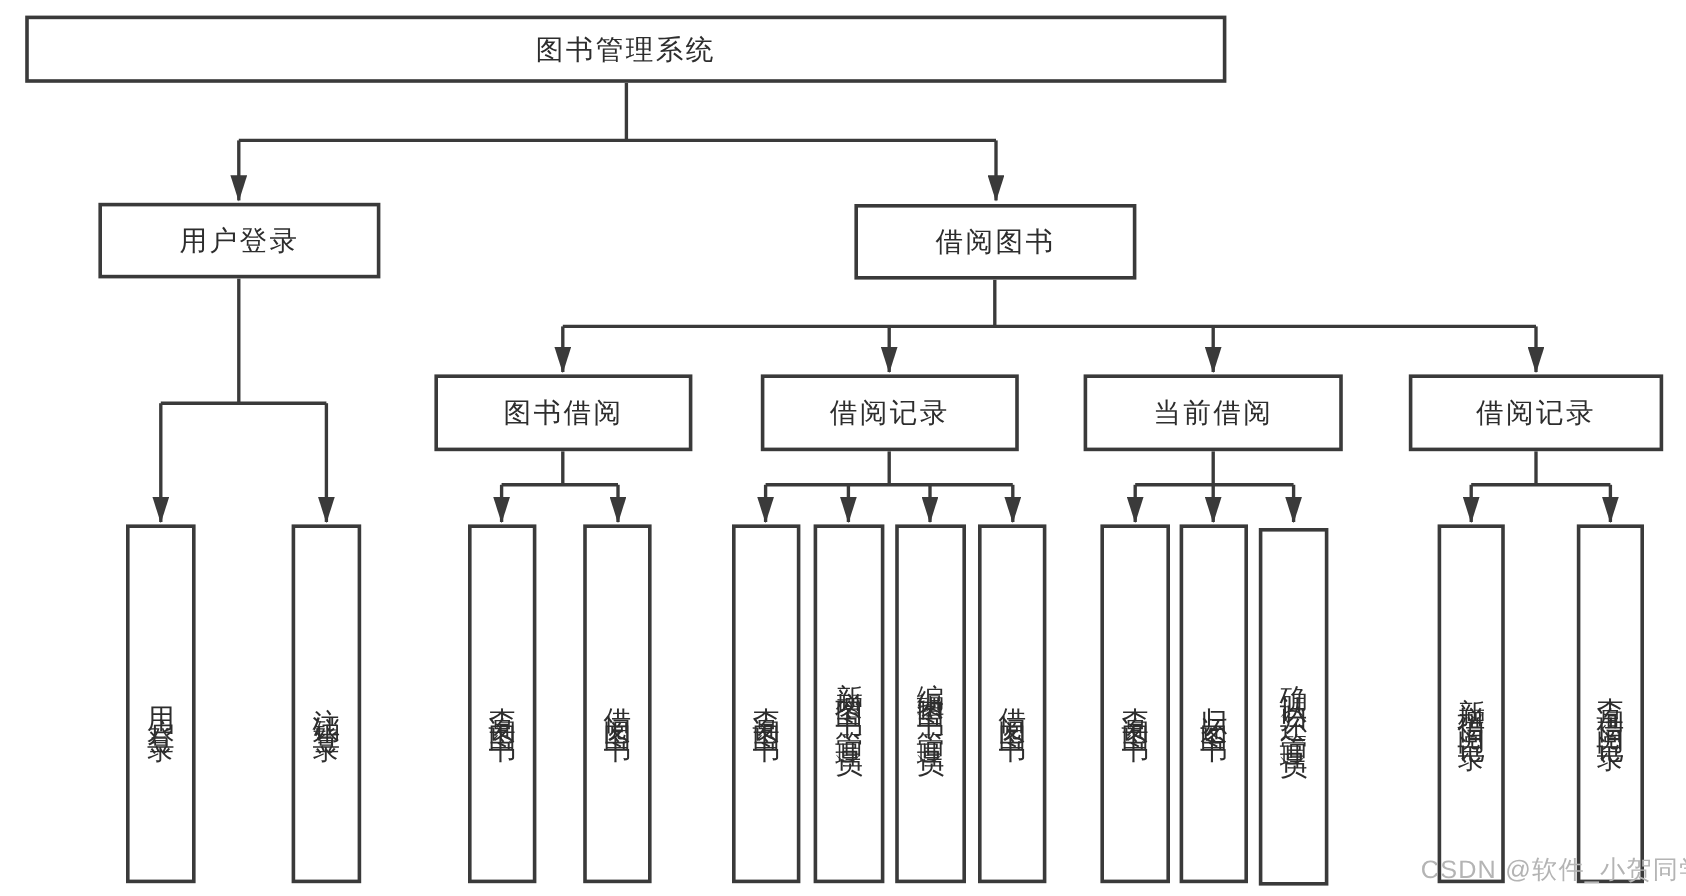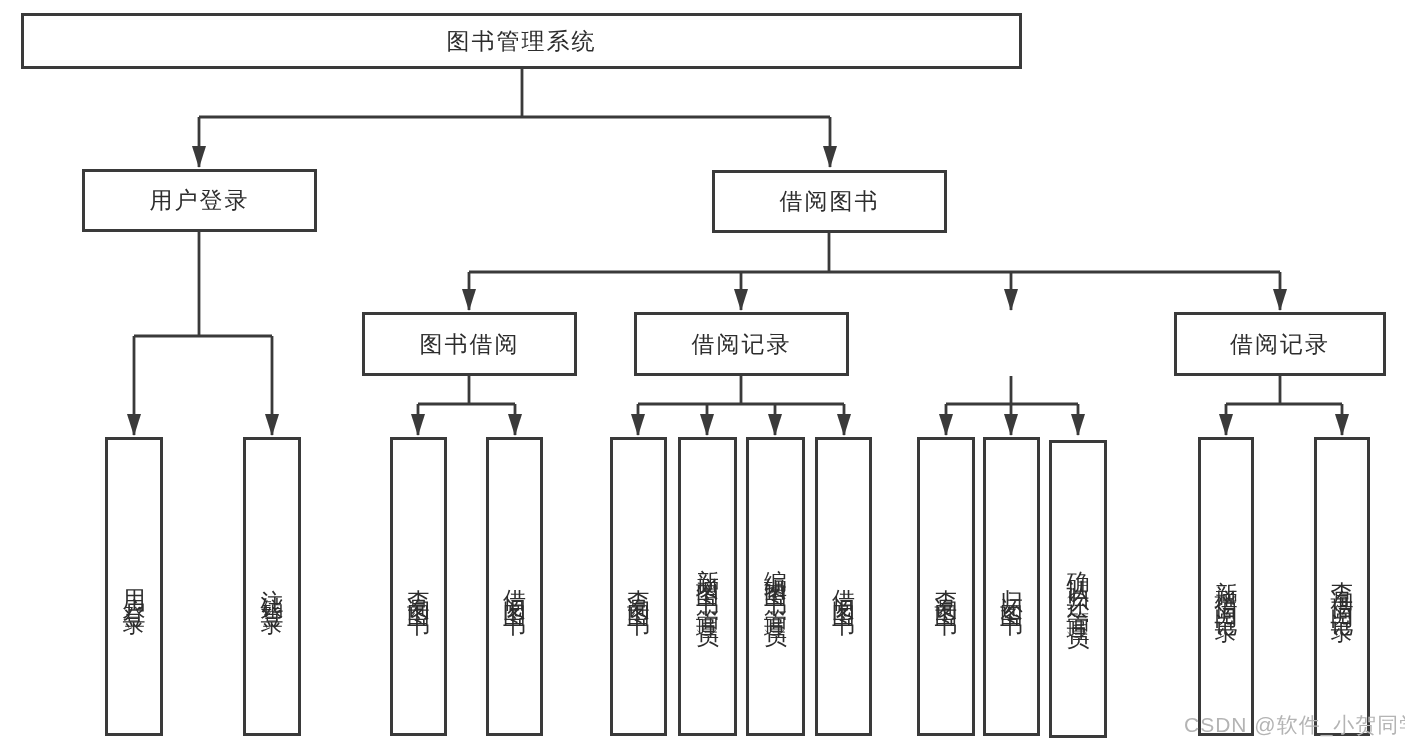--- a/index.html
+++ b/index.html
@@ -86,20 +86,21 @@
     </g>
   </svg>
 
   <div class="node h-node" style="left:21px;top:13px;width:1001px;height:56px">图书管理系统</div>
 
   <div class="node h-node" style="left:82px;top:169px;width:235px;height:63px">用户登录</div>
   <div class="node h-node" style="left:712px;top:170px;width:235px;height:63px">借阅图书</div>
 
   <div class="node h-node" style="left:362px;top:312px;width:215px;height:64px">图书借阅</div>
   <div class="node h-node" style="left:634px;top:312px;width:215px;height:64px">借阅记录</div>
+  <div class="node h-node" style="left:903px;top:312px;width:216px;height:64px">当前借阅</div>
   <div class="node h-node" style="left:1174px;top:312px;width:212px;height:64px">借阅记录</div>
 
   <div class="node v-node" style="left:105px;top:437px;width:58px;height:299px">用户登录</div>
   <div class="node v-node" style="left:243px;top:437px;width:58px;height:299px">注销登录</div>
 
   <div class="node v-node" style="left:390px;top:437px;width:57px;height:299px">查询图书</div>
   <div class="node v-node" style="left:486px;top:437px;width:57px;height:299px">借阅图书</div>
 
   <div class="node v-node" style="left:610px;top:437px;width:57px;height:299px">查询图书</div>
   <div class="node v-node" style="left:678px;top:437px;width:59px;height:299px">新增图书（管理员）</div>

